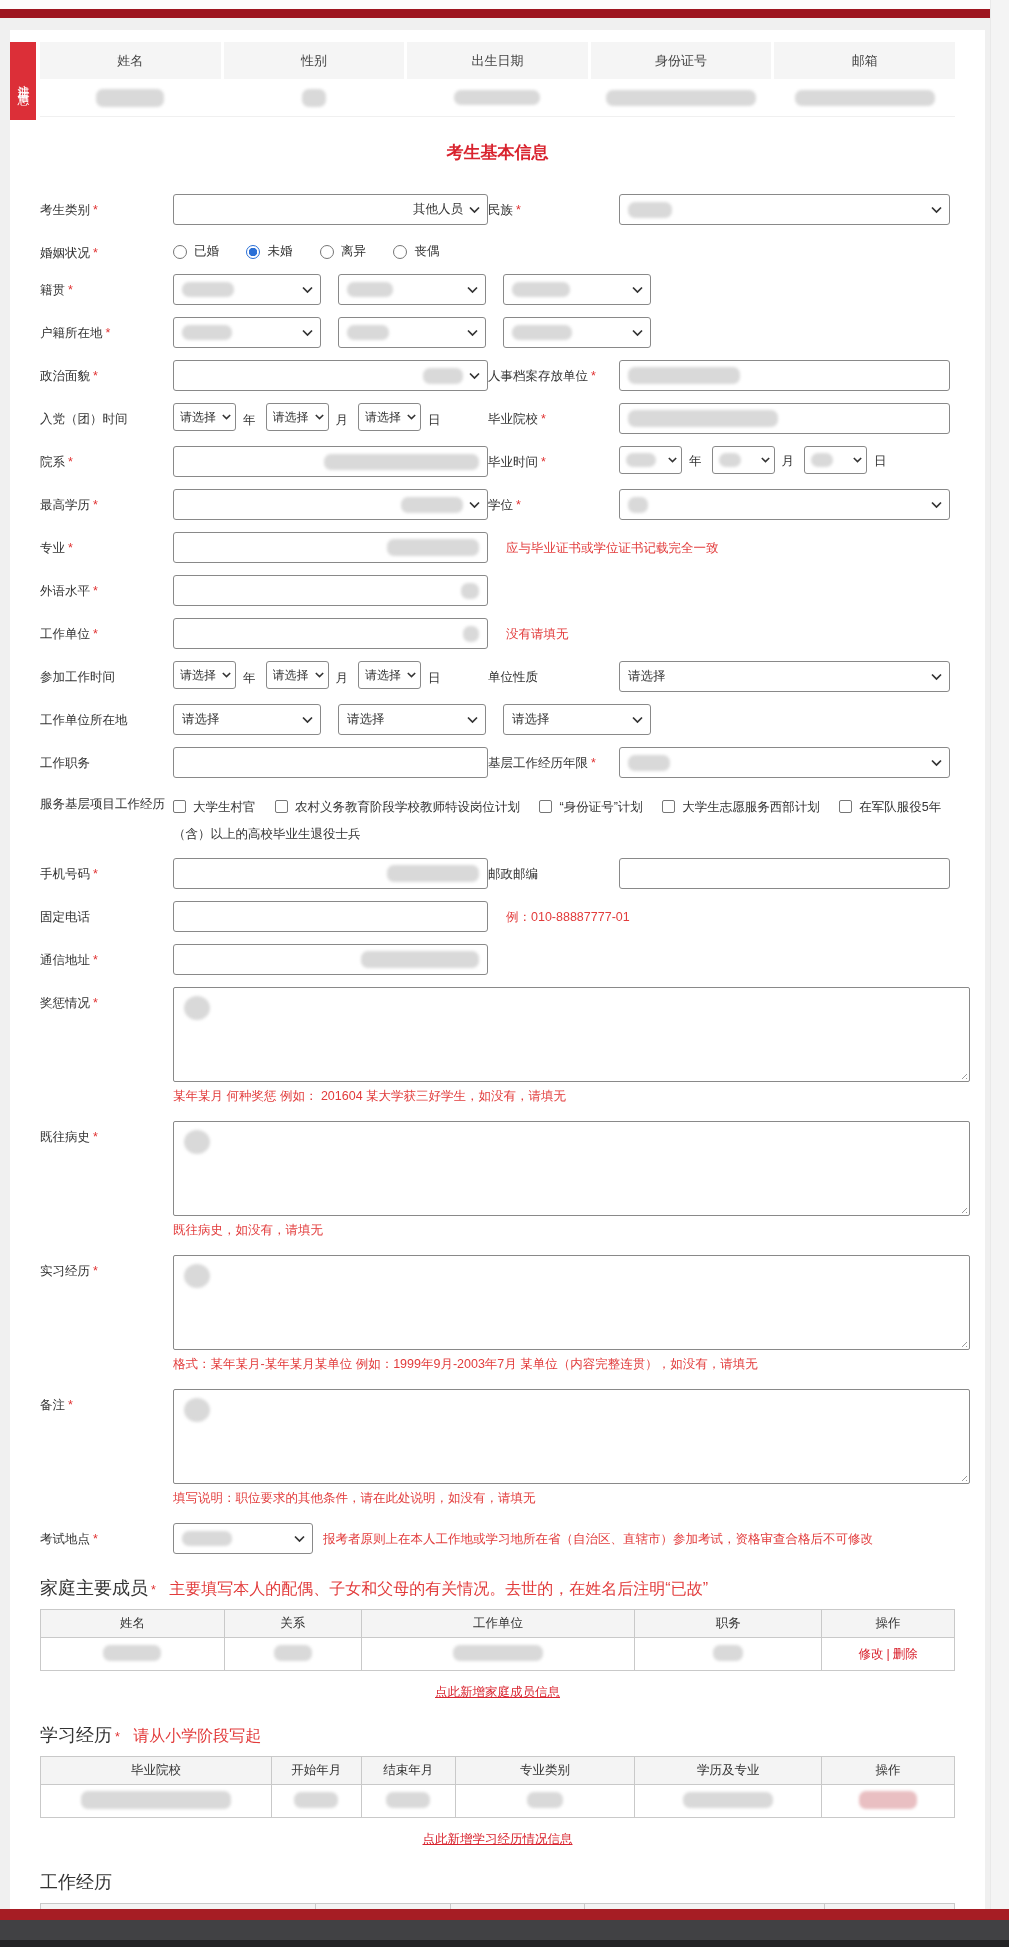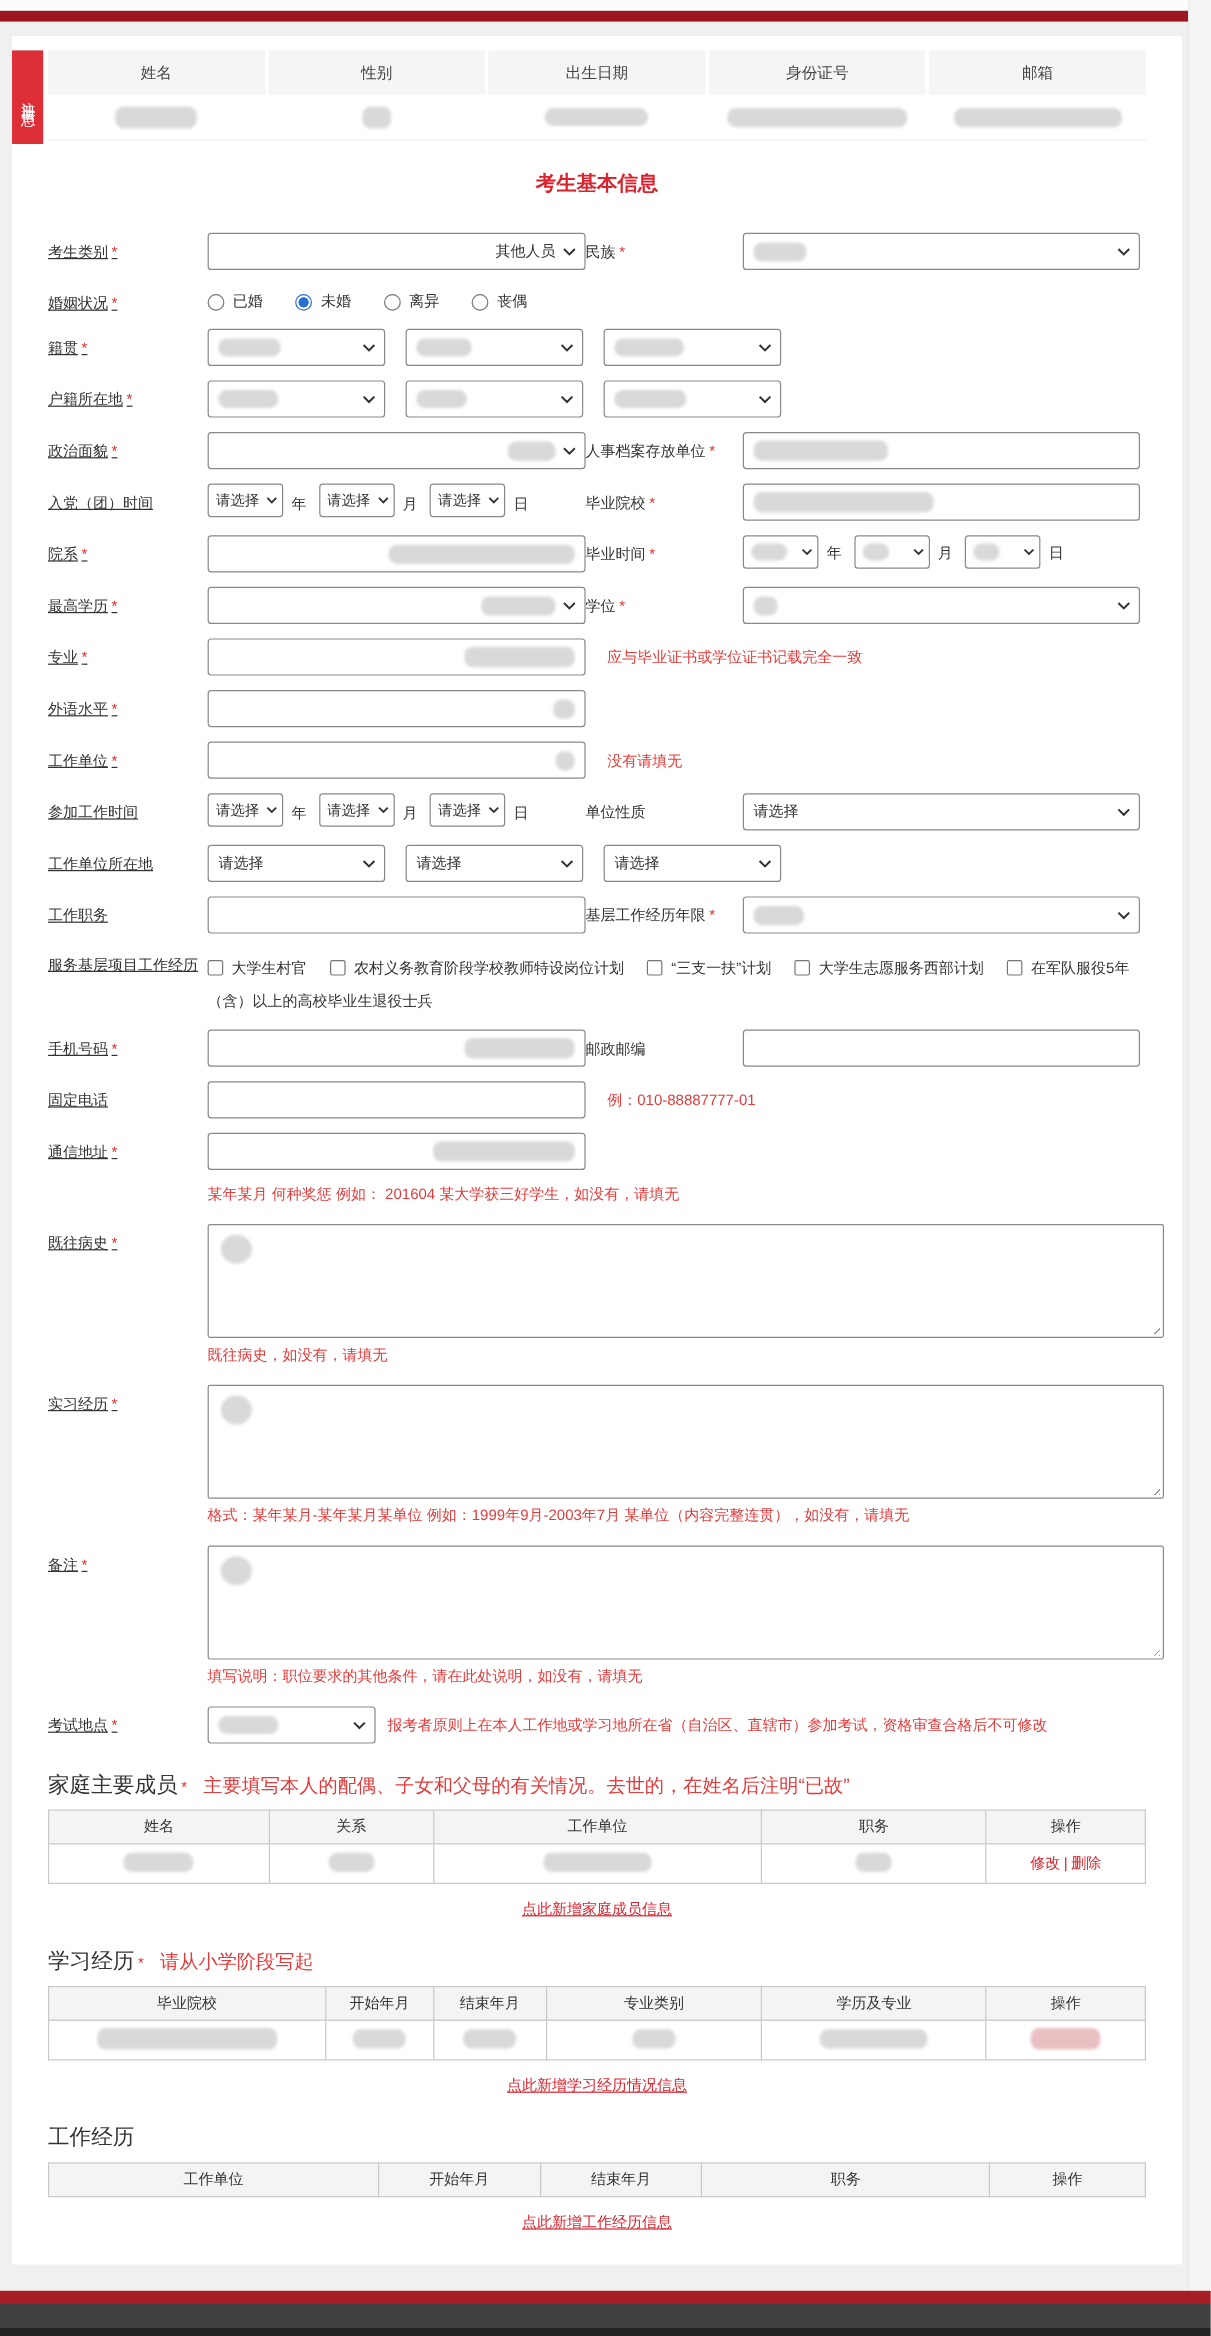--- a/index.html
+++ b/index.html
@@ -19,21 +19,21 @@
   
   .summary{margin:0 30px;}
   .sumrow{display:flex;gap:3px;}
   .sumrow .cell{flex:1;height:37px;display:flex;align-items:center;justify-content:center;}
   .sumhead .cell{background:#f5f5f5;color:#444;font-size:13px;}
   .sumdata{border-bottom:1px solid #f0f0f0;}
   .blob{display:inline-block;height:13px;background:#d9d9d9;border-radius:7px;filter:blur(1.5px);}
   .pagetitle{color:#d9232e;font-size:17px;font-weight:bold;text-align:center;margin:24px 0 30px;}
   
   .row{display:flex;align-items:flex-start;margin:0 0 12px 30px;}
-  .lbl{width:133px;flex-shrink:0;padding-top:8px;color:#333;text-decoration:underline;}
+  .lbl{width:133px;flex-shrink:0;padding-top:8px;color:#333;}
   .star{color:#e03030;margin-left:3px;}
   .fldbox{width:315px;flex-shrink:0;display:flex;align-items:center;}
   .rlbl{width:131px;flex-shrink:0;margin-left:0;padding-top:8px;}
   .sel,.inp{position:relative;height:31px;background:#fff;border:1px solid #898989;border-radius:3px;display:flex;align-items:center;padding:0 8px;}
   .sel{padding-right:24px;}
   .sel-val{white-space:nowrap;overflow:hidden;}
   .chev{position:absolute;right:7px;top:50%;transform:translateY(-50%);line-height:0;}
   .sel.sm{height:28px;width:63px;padding:0 17px 0 6px;font-size:12px;flex-shrink:0;}
   .sel.sm .chev{right:4px;}
   .w315{width:315px;justify-content:flex-end;} .w331{width:331px;} .w148{width:148px;flex-shrink:0;} .w140{width:140px;}
@@ -391,21 +391,21 @@
             <path d="M1 1l4.5 4.5L10 1" fill="none" stroke="#333" stroke-width="1.7"></path>
           </svg></span>
     </div>
   </div>
 
   <div class="row" style="margin-bottom:10px">
     <div class="lbl" style="padding-top:6px"><span>服务基层项目工作经历</span></div>
     <div class="cbwrap">
       <span class="cbitem"><span class="cb"></span><span>大学生村官</span></span>
       <span class="cbitem"><span class="cb"></span><span>农村义务教育阶段学校教师特设岗位计划</span></span>
-      <span class="cbitem"><span class="cb"></span><span>“三支一扶”计划</span></span>
+      <span class="cbitem"><span class="cb"></span><span>“身份证号”计划</span></span>
       <span class="cbitem"><span class="cb"></span><span>大学生志愿服务西部计划</span></span>
       <span class="cbitem"><span class="cb"></span><span>在军队服役5年（含）以上的高校毕业生退役士兵</span></span>
     </div>
   </div>
 
   <div class="row">
     <div class="lbl"><span>手机号码</span><span class="star">*</span></div>
     <div class="fldbox">
       <div class="inp w315">
         <span class="blob" style="width:92px;height:17px"></span>
@@ -423,20 +423,27 @@
     <div class="hint hint-right">例：010-88887777-01</div>
   </div>
 
   <div class="row">
     <div class="lbl"><span>通信地址</span><span class="star">*</span></div>
     <div class="inp w315">
       <span class="blob" style="width:118px;height:17px"></span>
     </div>
   </div>
 
+  <div class="row" style="margin-bottom:0">
+    <div class="lbl"><span>奖惩情况</span><span class="star">*</span></div>
+    <div class="ta">
+      <span class="blob" style="width:26px;height:24px;border-radius:50%"></span>
+      <span class="resize"></span>
+    </div>
+  </div>
   <div class="hint-below">某年某月 何种奖惩 例如： 201604 某大学获三好学生，如没有，请填无</div>
 
   <div class="row" style="margin-bottom:0">
     <div class="lbl"><span>既往病史</span><span class="star">*</span></div>
     <div class="ta">
       <span class="blob" style="width:26px;height:24px;border-radius:50%"></span>
       <span class="resize"></span>
     </div>
   </div>
   <div class="hint-below">既往病史，如没有，请填无</div>

